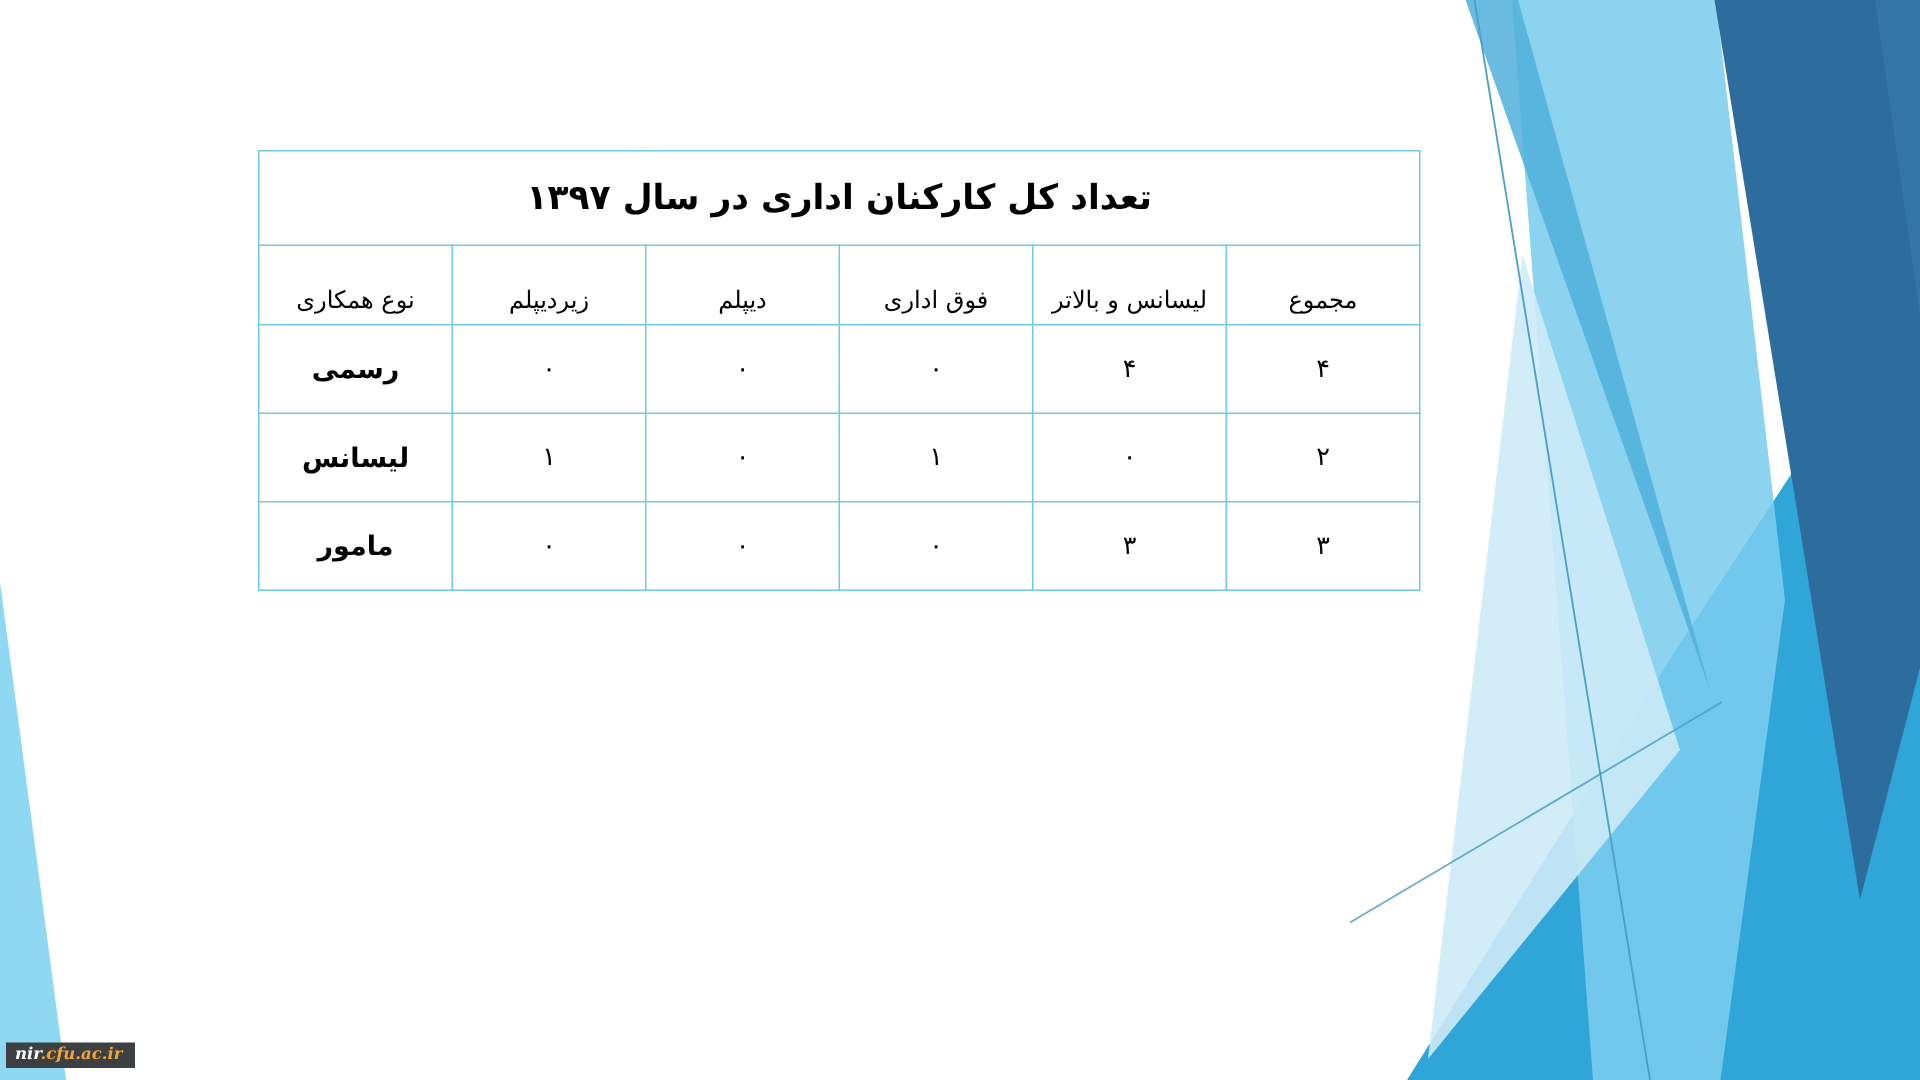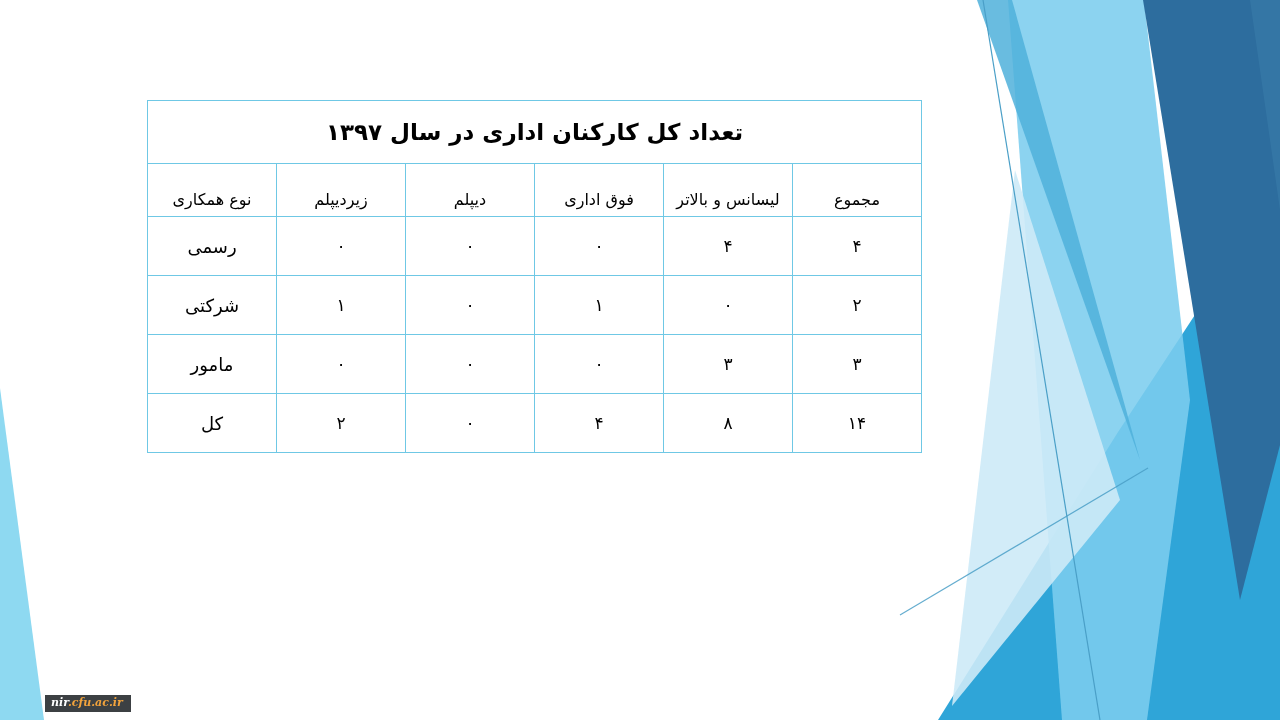--- a/index.html
+++ b/index.html
@@ -2,34 +2,34 @@
 <html lang="fa"><head>
 <meta charset="utf-8">
 <style>
   html,body{margin:0;padding:0;background:#ffffff;}
   .slide{
     position:relative;width:1280px;height:720px;overflow:hidden;background:#ffffff;
     font-family:"DejaVu Sans",sans-serif;
   }
   .deco{position:absolute;left:0;top:0;width:1280px;height:720px;z-index:0;}
   .table-wrap{position:absolute;left:147px;top:100px;width:775px;z-index:2;}
-  table.staff{width:100%;border-collapse:collapse;table-layout:fixed;}
+  table.staff{width:100%;border-collapse:collapse;table-layout:fixed;margin-left:25px;}
   table.staff td, table.staff th{
     border:1.6px solid #6fc8e5;text-align:center;direction:rtl;color:#000;
   }
   tr.title-row td{height:60px;font-size:23px;font-weight:bold;vertical-align:middle;}
   tr.header-row th{height:44px;font-size:16px;font-weight:normal;vertical-align:bottom;padding-bottom:7px;white-space:nowrap;}
   tr.data-row td{height:56px;vertical-align:middle;}
-  tr.data-row td.rowlabel{font-size:18px;font-weight:normal;}
+  tr.data-row td.rowlabel{font-size:18px;font-weight:bold;}
   tr.data-row td.num{font-size:17px;font-weight:normal;}
   .badge{
     position:absolute;left:4px;top:695px;z-index:3;background:#3c4043;
     height:15px;line-height:14px;padding:1px 8px 1px 6px;
     font-family:"DejaVu Serif",serif;font-style:italic;font-weight:bold;font-size:11px;
-    color:#ffffff;white-space:nowrap;margin-left:41px;
+    color:#ffffff;white-space:nowrap;
   }
   .badge .suffix{color:#f2a33c;}
 </style>
 </head>
 <body>
 
 <div class="slide">
 
   <svg class="deco" viewBox="0 0 1280 720" aria-hidden="true">
     <polygon points="938,720 1118,432 1208,295 1280,435 1280,720" fill="#2fa5d8"></polygon>
@@ -59,43 +59,35 @@
       </tr>
       <tr class="data-row">
         <td class="rowlabel">رسمی</td>
         <td class="num">۰</td>
         <td class="num">۰</td>
         <td class="num">۰</td>
         <td class="num">۴</td>
         <td class="num">۴</td>
       </tr>
       <tr class="data-row">
-        <td class="rowlabel">شرکتی</td>
+        <td class="rowlabel">لیسانس</td>
         <td class="num">۱</td>
         <td class="num">۰</td>
         <td class="num">۱</td>
         <td class="num">۰</td>
         <td class="num">۲</td>
       </tr>
       <tr class="data-row">
         <td class="rowlabel">مامور</td>
         <td class="num">۰</td>
         <td class="num">۰</td>
         <td class="num">۰</td>
         <td class="num">۳</td>
         <td class="num">۳</td>
       </tr>
-      <tr class="data-row">
-        <td class="rowlabel">کل</td>
-        <td class="num">۲</td>
-        <td class="num">۰</td>
-        <td class="num">۴</td>
-        <td class="num">۸</td>
-        <td class="num">۱۴</td>
-      </tr>
     </tbody>
       </table>
   </div>
 
   <div class="badge">
     <span>nir</span><span class="suffix">.cfu.ac.ir</span>
   </div>
 
 </div>
 

